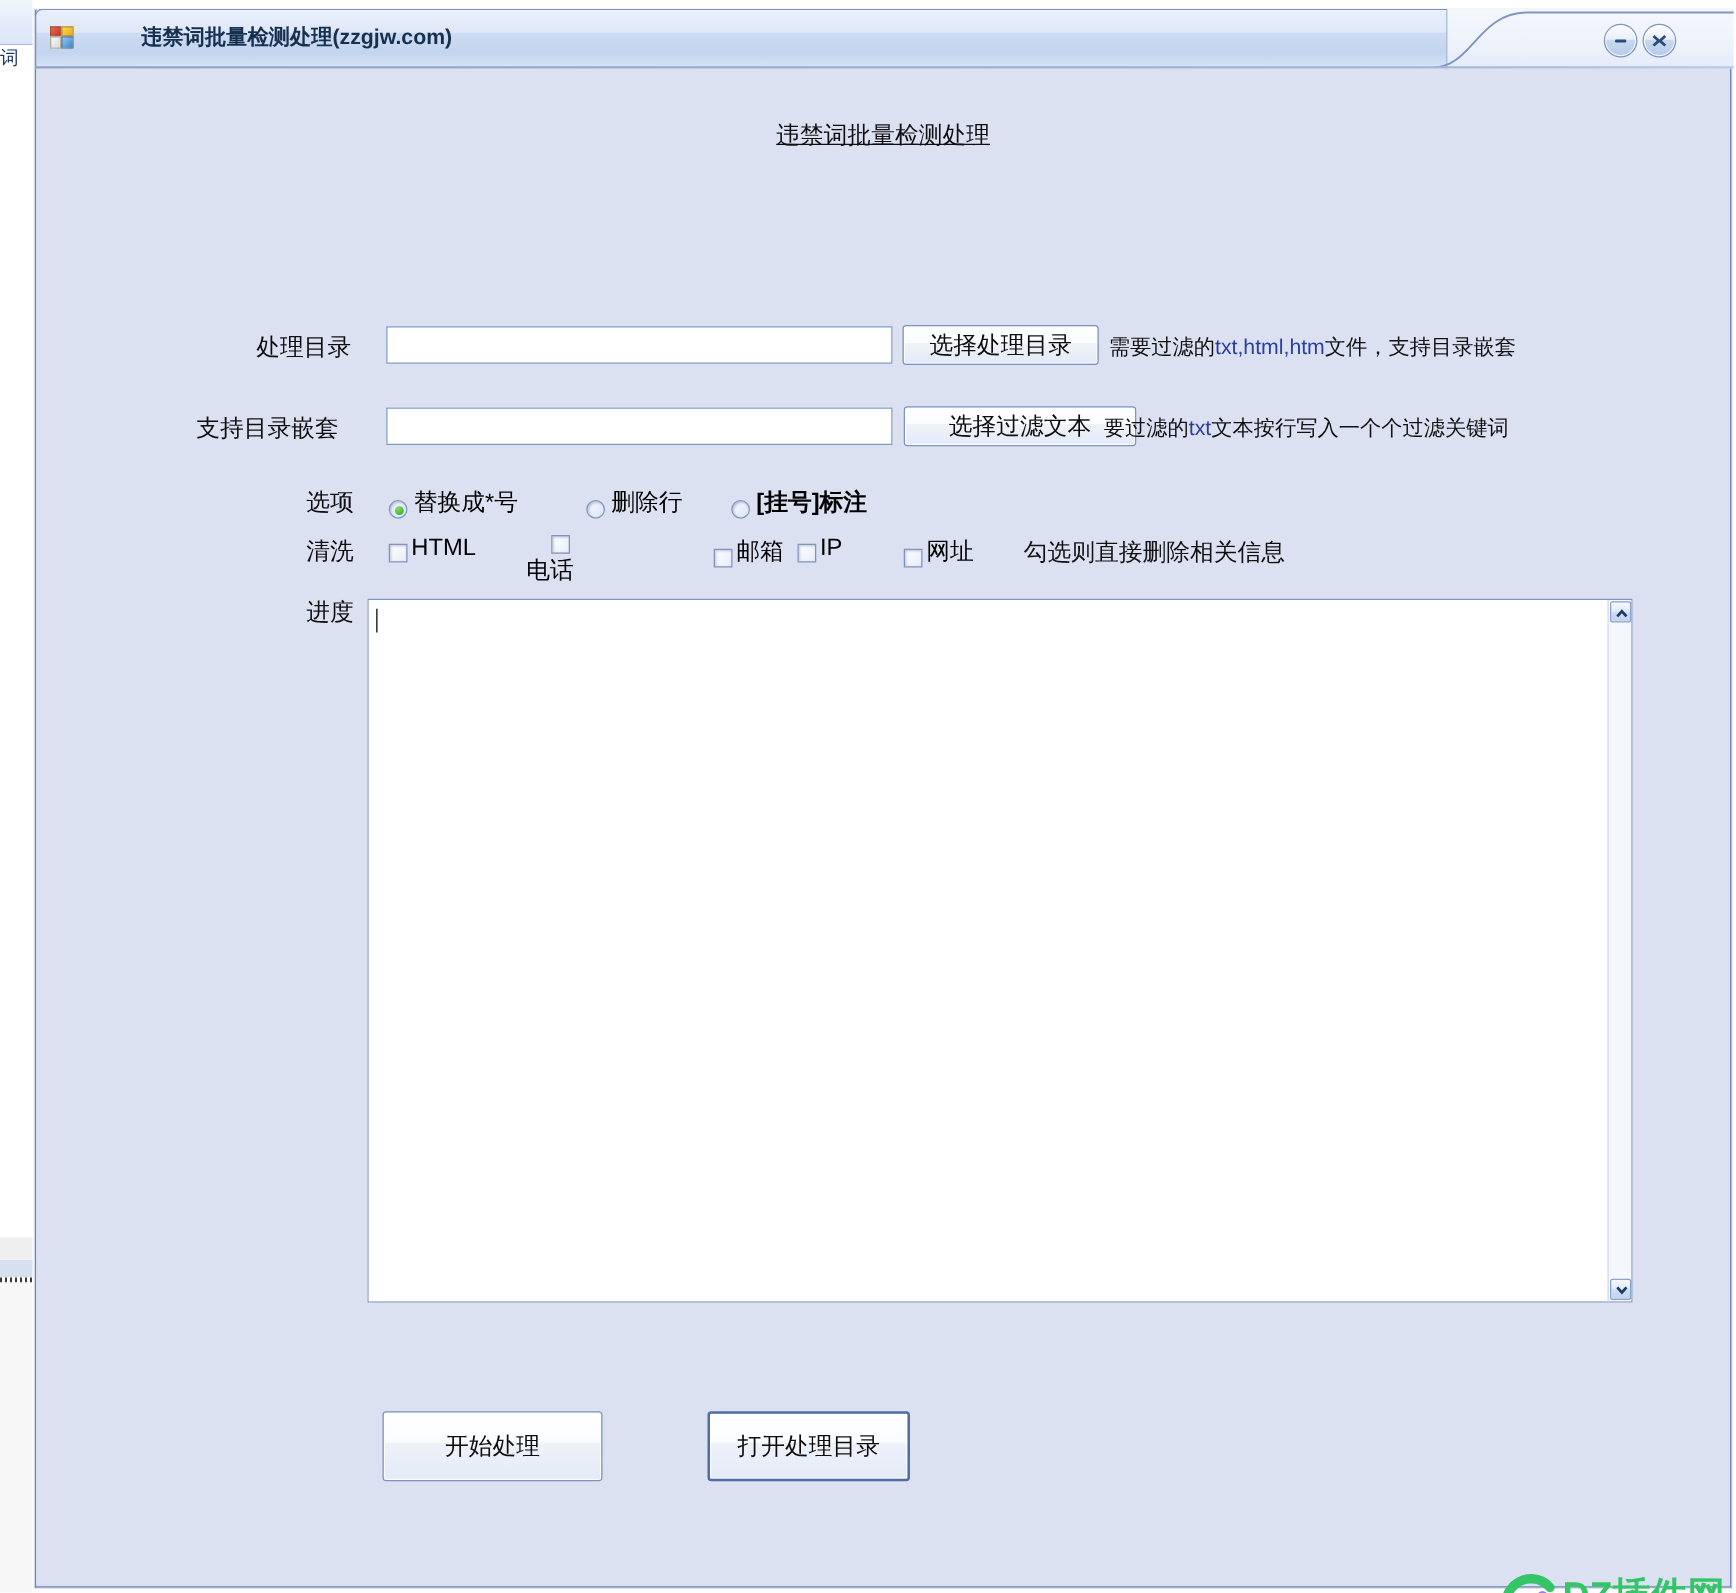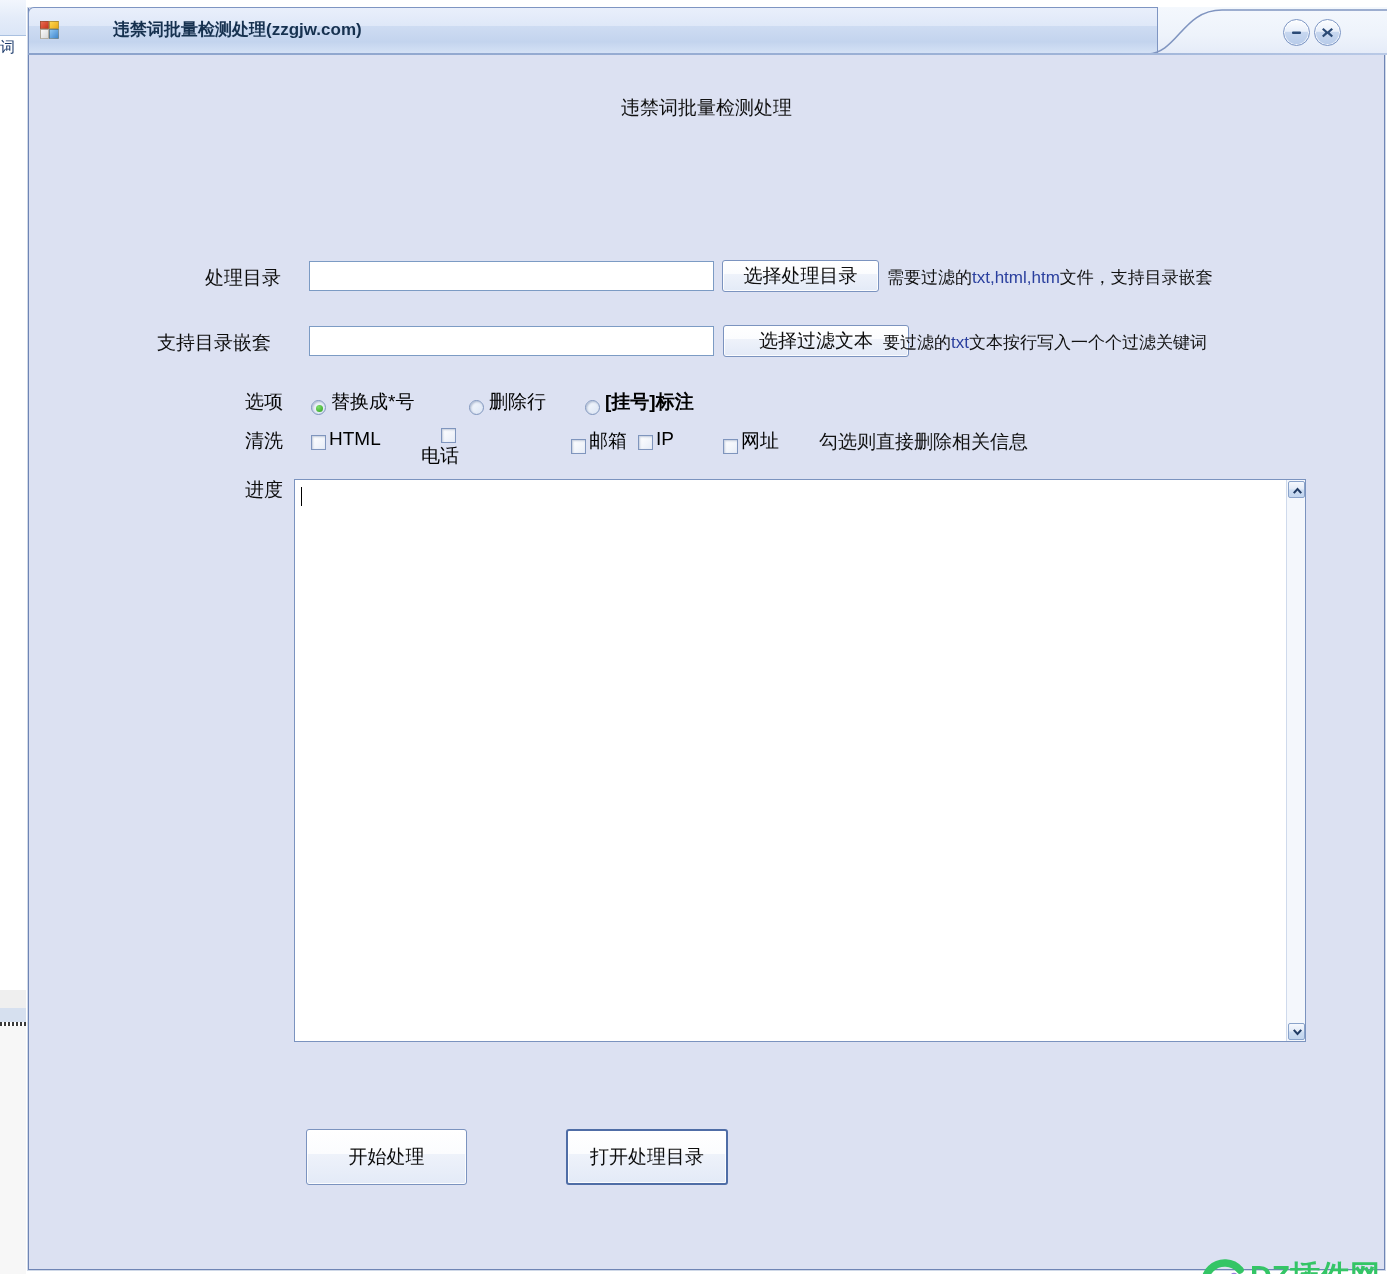--- a/index.html
+++ b/index.html
@@ -126,21 +126,21 @@
   
   .client {
     position: absolute; left: 0; top: 47px;
     width: 1355px; height: 1213px;
     background: #dce1f2;
   }
 
   .heading {
     position: absolute; left: 0; top: 40px;
     width: 1355px; text-align: center;
-    font-size: 19px; color: #101010;
+    font-size: 19px; color: #101010; text-decoration: underline;
   }
 
   .row-label {
     position: absolute;
     font-size: 19px; color: #0d0d0d;
     white-space: nowrap;
   }
   .hint {
     position: absolute;
     font-size: 17px; color: #111;
@@ -377,21 +377,21 @@
           </svg>
         </div>
         <div class="sb-btn sb-down">
           <svg width="11" height="9" viewBox="0 0 11 9">
             <path d="M5.5,7.6 L1,2.6 L2.6,1.2 L5.5,4.4 L8.4,1.2 L10,2.6 Z" fill="#1f3a63"></path>
           </svg>
         </div>
       </div>
     </div>
 
-    <button class="winbtn-std" style="left:277px; top:1074px; width:161px; height:56px;">开始处理</button>
+    <button class="winbtn-std" style="left:277px; top:1074px; width:176px; height:56px;">开始处理</button>
     <button class="winbtn-std focused" style="left:537px; top:1074px; width:162px; height:56px;">打开处理目录</button>
 
     <div class="watermark">
       <svg width="52" height="52" viewBox="0 0 52 52" style="position:absolute;left:2px;top:4px;">
         <path d="M44,13 A20,20 0 1,0 44,39" stroke="#34c566" stroke-width="7.5" fill="none" stroke-linecap="round"></path>
         <path d="M15,26.5 L23.5,34.5" stroke="#f5a623" stroke-width="8.5" fill="none" stroke-linecap="round"></path>
         <path d="M23.5,34.5 L38,20" stroke="#9b7fe0" stroke-width="8.5" fill="none" stroke-linecap="round"></path>
         <circle cx="23.5" cy="34.5" r="4.6" fill="#2b7ef0"></circle>
       </svg>
       <div class="wm-text">DZ插件网</div>

